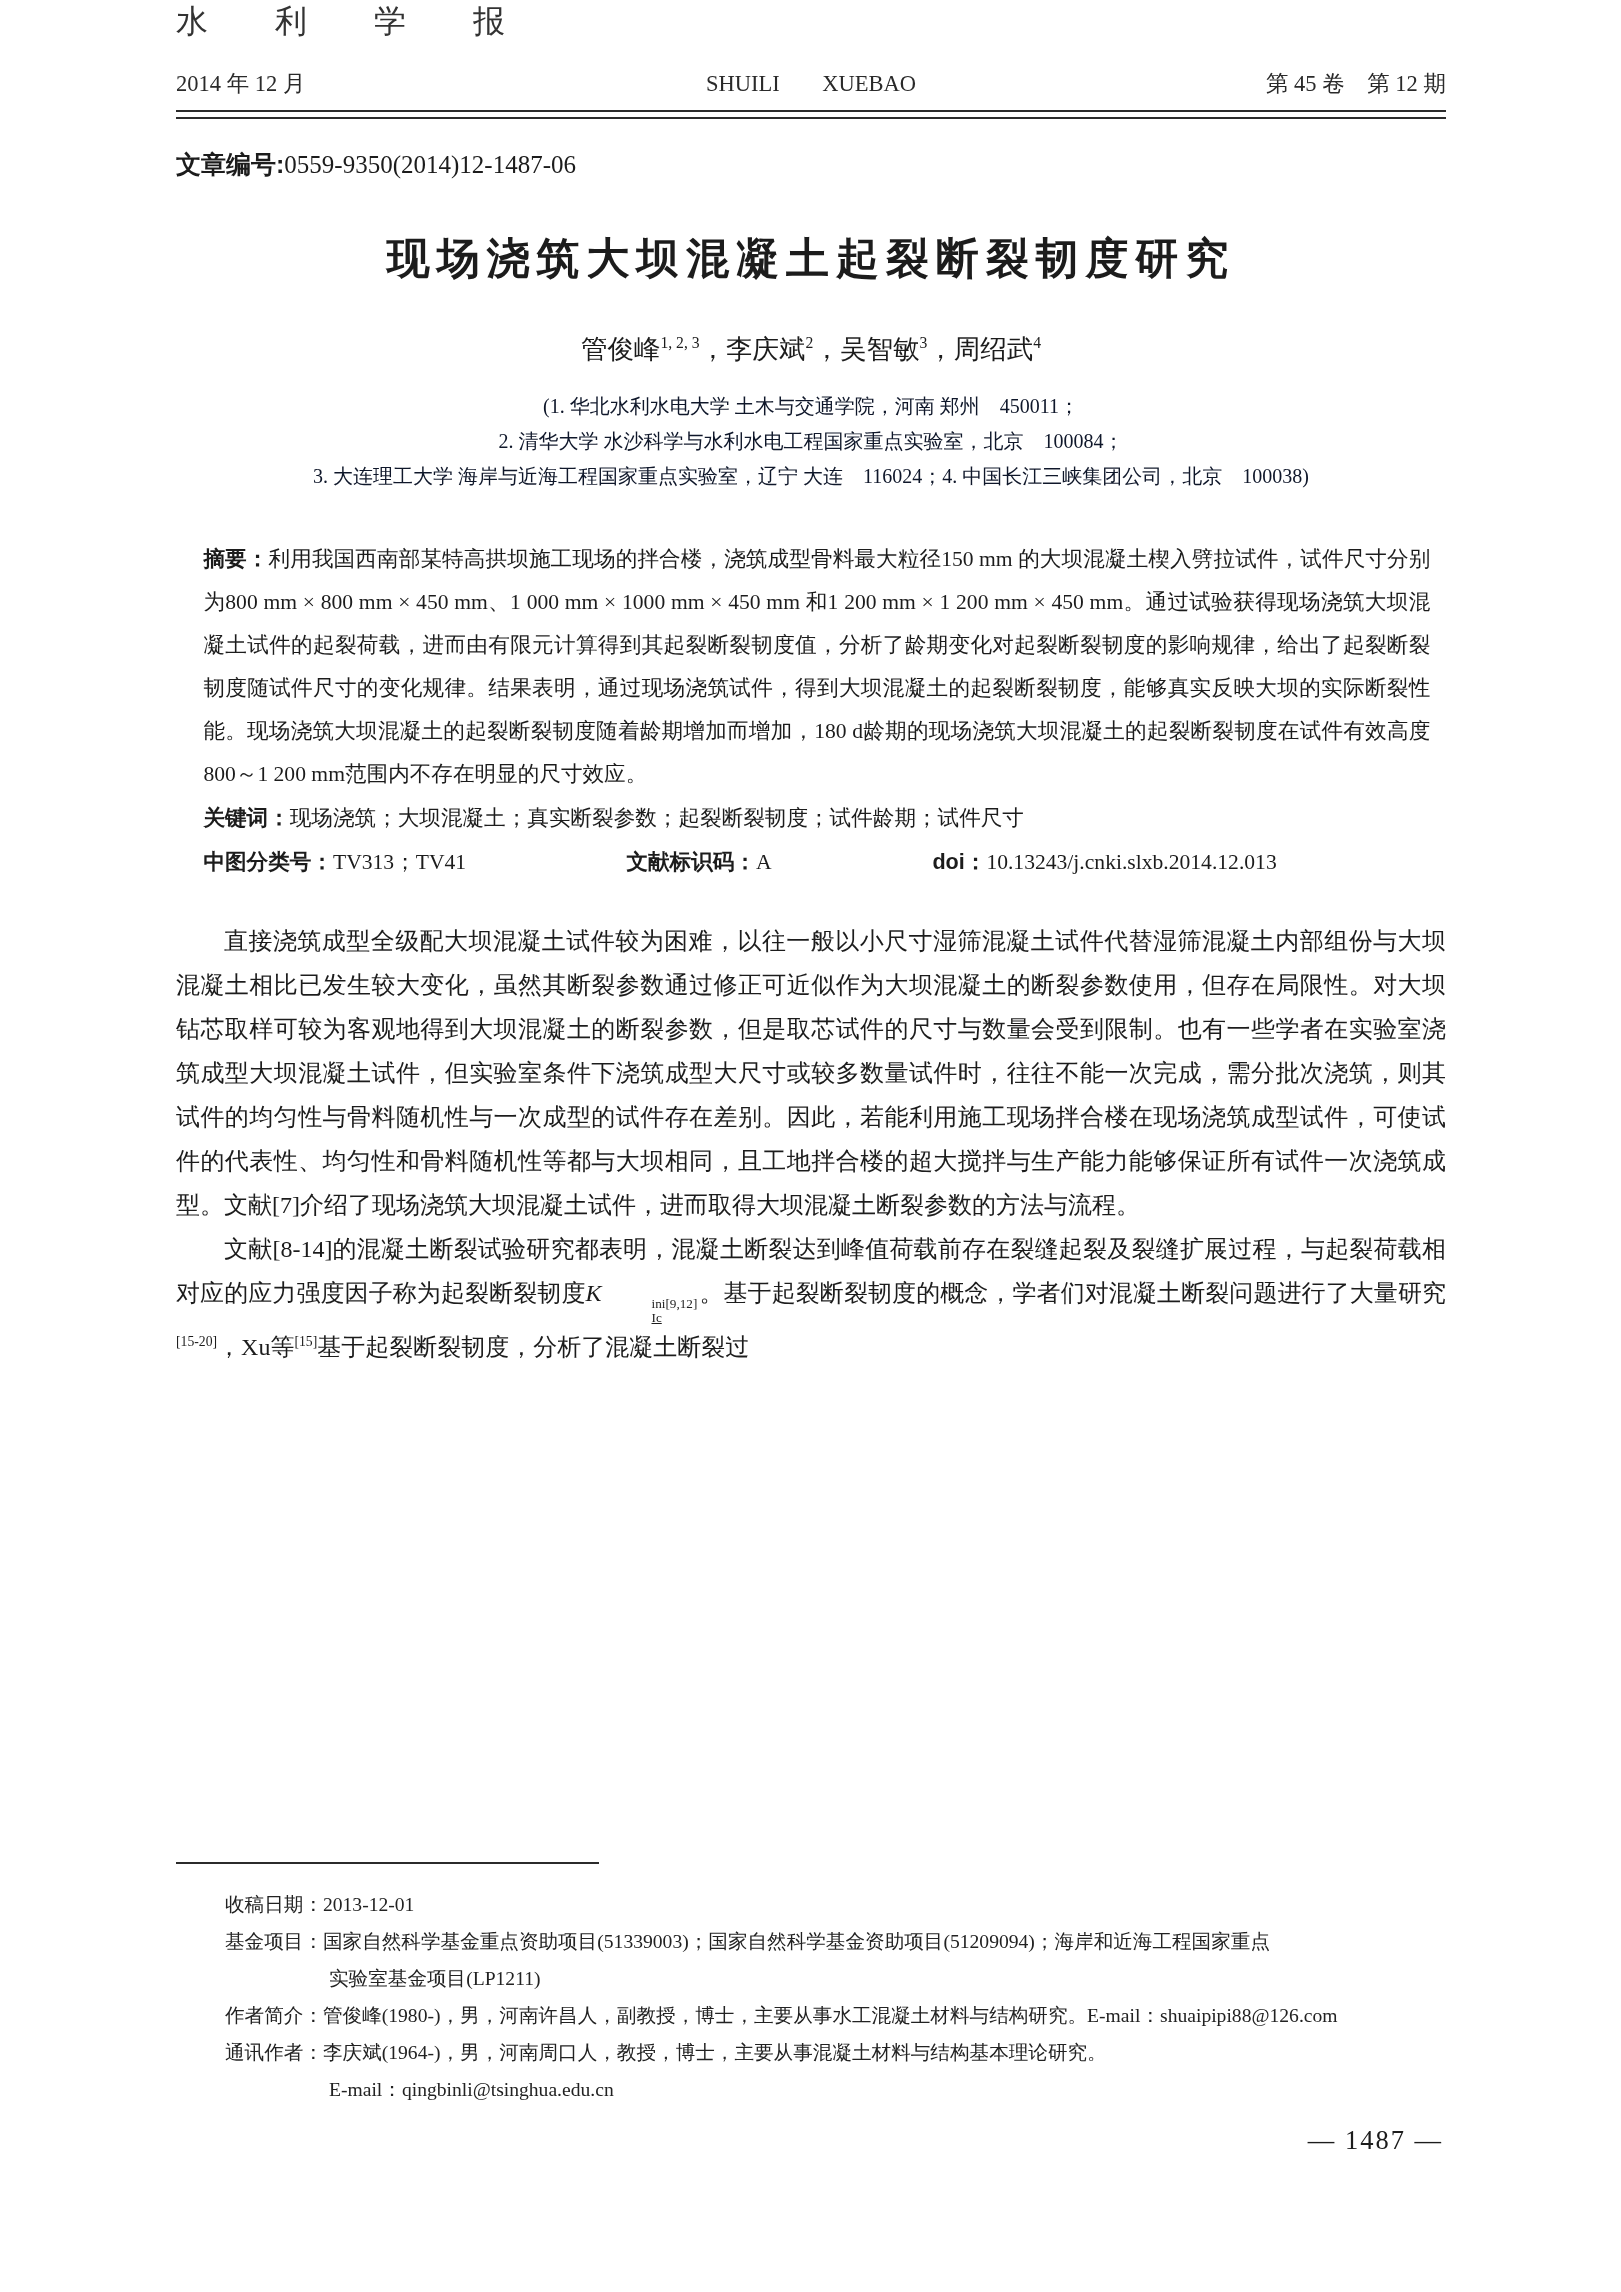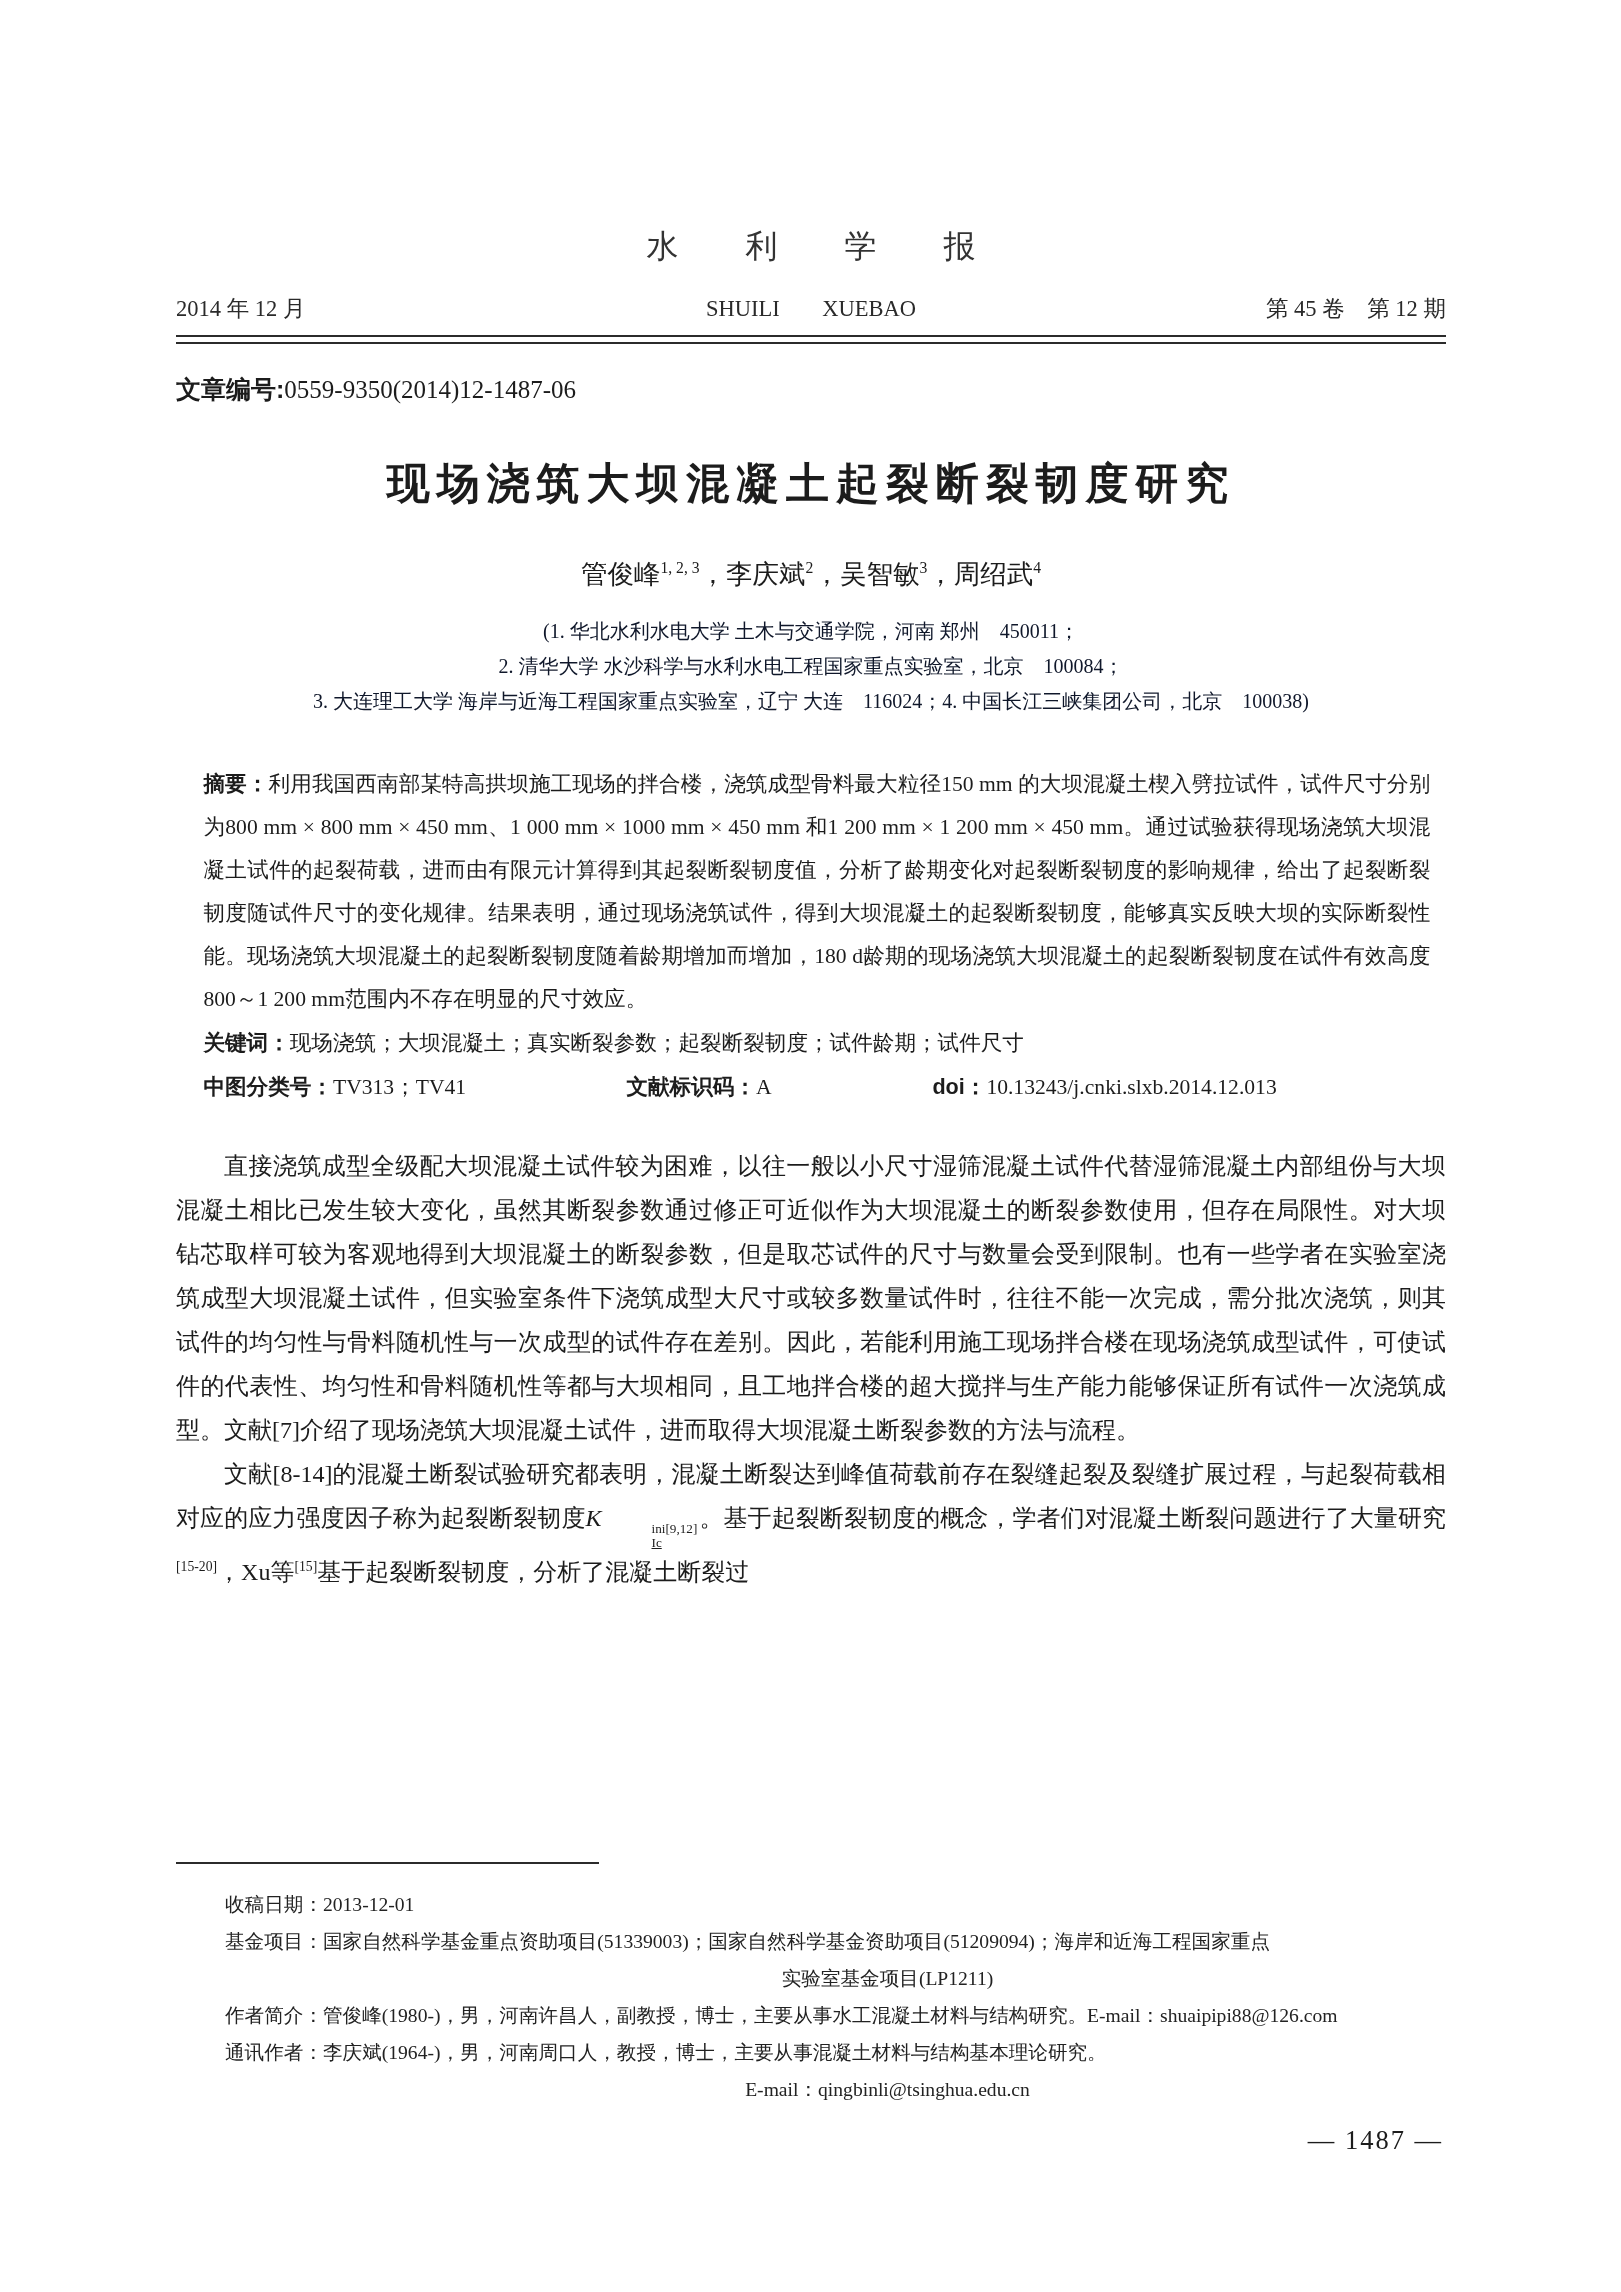--- a/index.html
+++ b/index.html
@@ -8,21 +8,21 @@
     width:1621px;height:2293px;
     background:#ffffff;
     margin:0 auto;
     font-family:"Liberation Serif","DejaVu Serif",serif;
     color:#1c1c1c;
     overflow:hidden;
   }
   .content{position:absolute;left:176px;top:0;width:1270px;}
 
   
-  .masthead-row{padding-top:225px;text-align:center;}
+  .masthead-row{}
   .masthead{
     font-size:32px;letter-spacing:67px;margin-right:-67px;
     color:#333;
   }
   .header-info{display:flex;margin-top:23.5px;font-size:22.5px;color:#2a2a2a;align-items:baseline;}
   .header-info .cell{flex:1;}
   .hi-left{text-align:left;}
   .hi-center{text-align:center;word-spacing:37px;}
   .hi-right{text-align:right;}
   .double-rule{margin-top:11.8px;height:4.9px;border-top:2.9px solid #2b2b2b;border-bottom:2.9px solid #2b2b2b;}
@@ -54,21 +54,21 @@
   .bodytext sup{font-size:13.7px;line-height:0;}
   .var{font-style:italic;font-family:"Liberation Serif",serif;}
   .stack{display:inline-flex;flex-direction:column;vertical-align:-0.55em;line-height:1.05;font-size:13.2px;margin-left:2px;margin-right:2px;text-align:left;}
   .stack .st-sup{display:block;}
   .stack .st-sub{display:block;text-decoration:underline;}
 
   
   .footnote{position:absolute;left:176px;top:1862px;width:1270px;font-size:19.6px;line-height:37px;color:#222;}
   .fn-rule{width:423px;border-top:2.5px solid #2b2b2b;margin-bottom:21.6px;}
   .fnline{padding-left:49px;}
-  .fnline.cont{padding-left:153px;text-align:center;}
+  .fnline.cont{padding-left:153px;}
 
   .pagenum{position:absolute;top:2125px;right:178px;font-size:26.5px;letter-spacing:2px;}
 </style>
 </head>
 <body>
 
 <div class="sheet">
   <div class="content">
 
     <div class="masthead-row">

